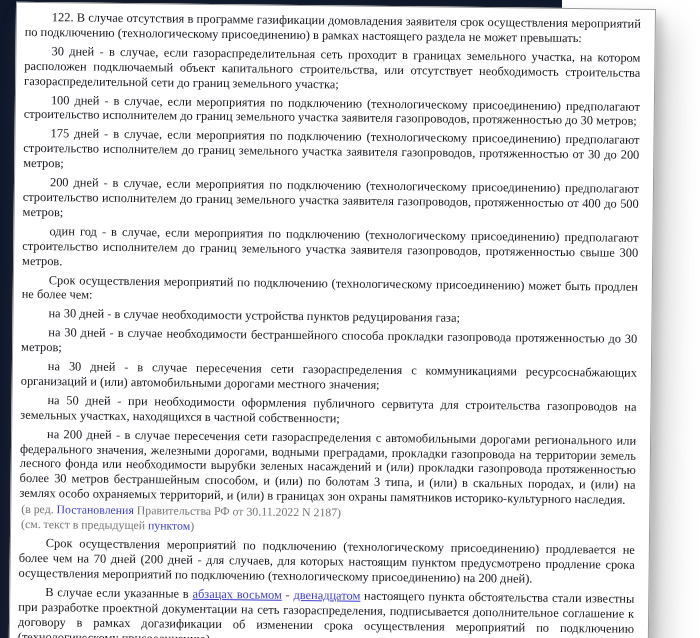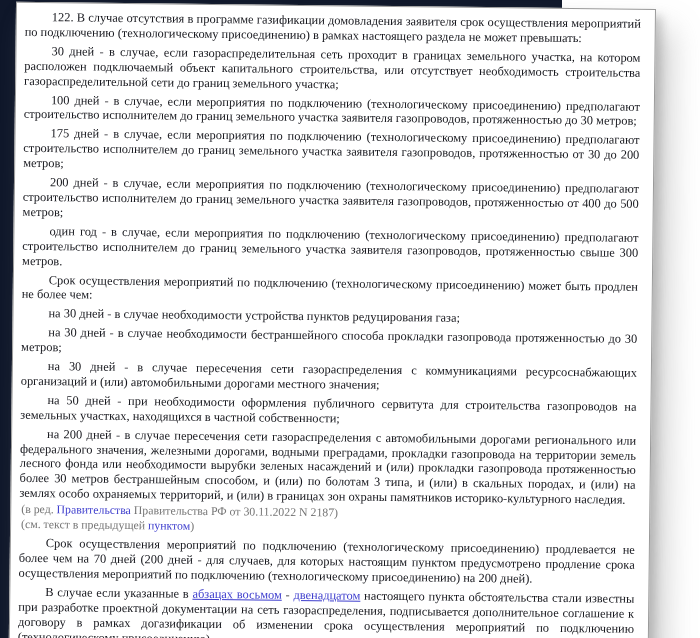--- a/index.html
+++ b/index.html
@@ -69,19 +69,19 @@
         <p class="para body"><span>100 дней - в случае, если мероприятия по подключению (технологическому присоединению) предполагают строительство исполнителем до границ земельного участка заявителя газопроводов, протяженностью до 30 метров;</span></p>
         <p class="para body"><span>175 дней - в случае, если мероприятия по подключению (технологическому присоединению) предполагают строительство исполнителем до границ земельного участка заявителя газопроводов, протяженностью от 30 до 200 метров;</span></p>
         <p class="para body"><span>200 дней - в случае, если мероприятия по подключению (технологическому присоединению) предполагают строительство исполнителем до границ земельного участка заявителя газопроводов, протяженностью от 400 до 500 метров;</span></p>
         <p class="para body"><span>один год - в случае, если мероприятия по подключению (технологическому присоединению) предполагают строительство исполнителем до границ земельного участка заявителя газопроводов, протяженностью свыше 300 метров.</span></p>
         <p class="para body"><span>Срок осуществления мероприятий по подключению (технологическому присоединению) может быть продлен не более чем:</span></p>
         <p class="para body"><span>на 30 дней - в случае необходимости устройства пунктов редуцирования газа;</span></p>
         <p class="para body"><span>на 30 дней - в случае необходимости бестраншейного способа прокладки газопровода протяженностью до 30 метров;</span></p>
         <p class="para body"><span>на 30 дней - в случае пересечения сети газораспределения с коммуникациями ресурсоснабжающих организаций и (или) автомобильными дорогами местного значения;</span></p>
         <p class="para body"><span>на 50 дней - при необходимости оформления публичного сервитута для строительства газопроводов на земельных участках, находящихся в частной собственности;</span></p>
         <p class="para body"><span>на 200 дней - в случае пересечения сети газораспределения с автомобильными дорогами регионального или федерального значения, железными дорогами, водными преградами, прокладки газопровода на территории земель лесного фонда или необходимости вырубки зеленых насаждений и (или) прокладки газопровода протяженностью более 30 метров бестраншейным способом, и (или) по болотам 3 типа, и (или) в скальных породах, и (или) на землях особо охраняемых территорий, и (или) в границах зон охраны памятников историко-культурного наследия.</span></p>
-        <p class="para note"><span>(в ред. </span><a class="doc-link plain">Правительства</a><span> Правительства РФ от 30.11.2022 N 2187)</span></p>
+        <p class="para note"><span>(в ред. </span><a class="doc-link plain">Постановления</a><span> Правительства РФ от 30.11.2022 N 2187)</span></p>
         <p class="para note"><span>(см. текст в предыдущей </span><a class="doc-link plain">пунктом</a><span>)</span></p>
         <p class="para body"><span>Срок осуществления мероприятий по подключению (технологическому присоединению) продлевается не более чем на 70 дней (200 дней - для случаев, для которых настоящим пунктом предусмотрено продление срока осуществления мероприятий по подключению (технологическому присоединению) на 200 дней).</span></p>
         <p class="para body"><span>В случае если указанные в </span><a class="doc-link">абзацах восьмом</a><span> - </span><a class="doc-link">двенадцатом</a><span> настоящего пункта обстоятельства стали известны при разработке проектной документации на сеть газораспределения, подписывается дополнительное соглашение к договору в рамках догазификации об изменении срока осуществления мероприятий по подключению (технологическому присоединению).</span></p>
       </div>
   </div>
 </div>
 
 </body></html>

